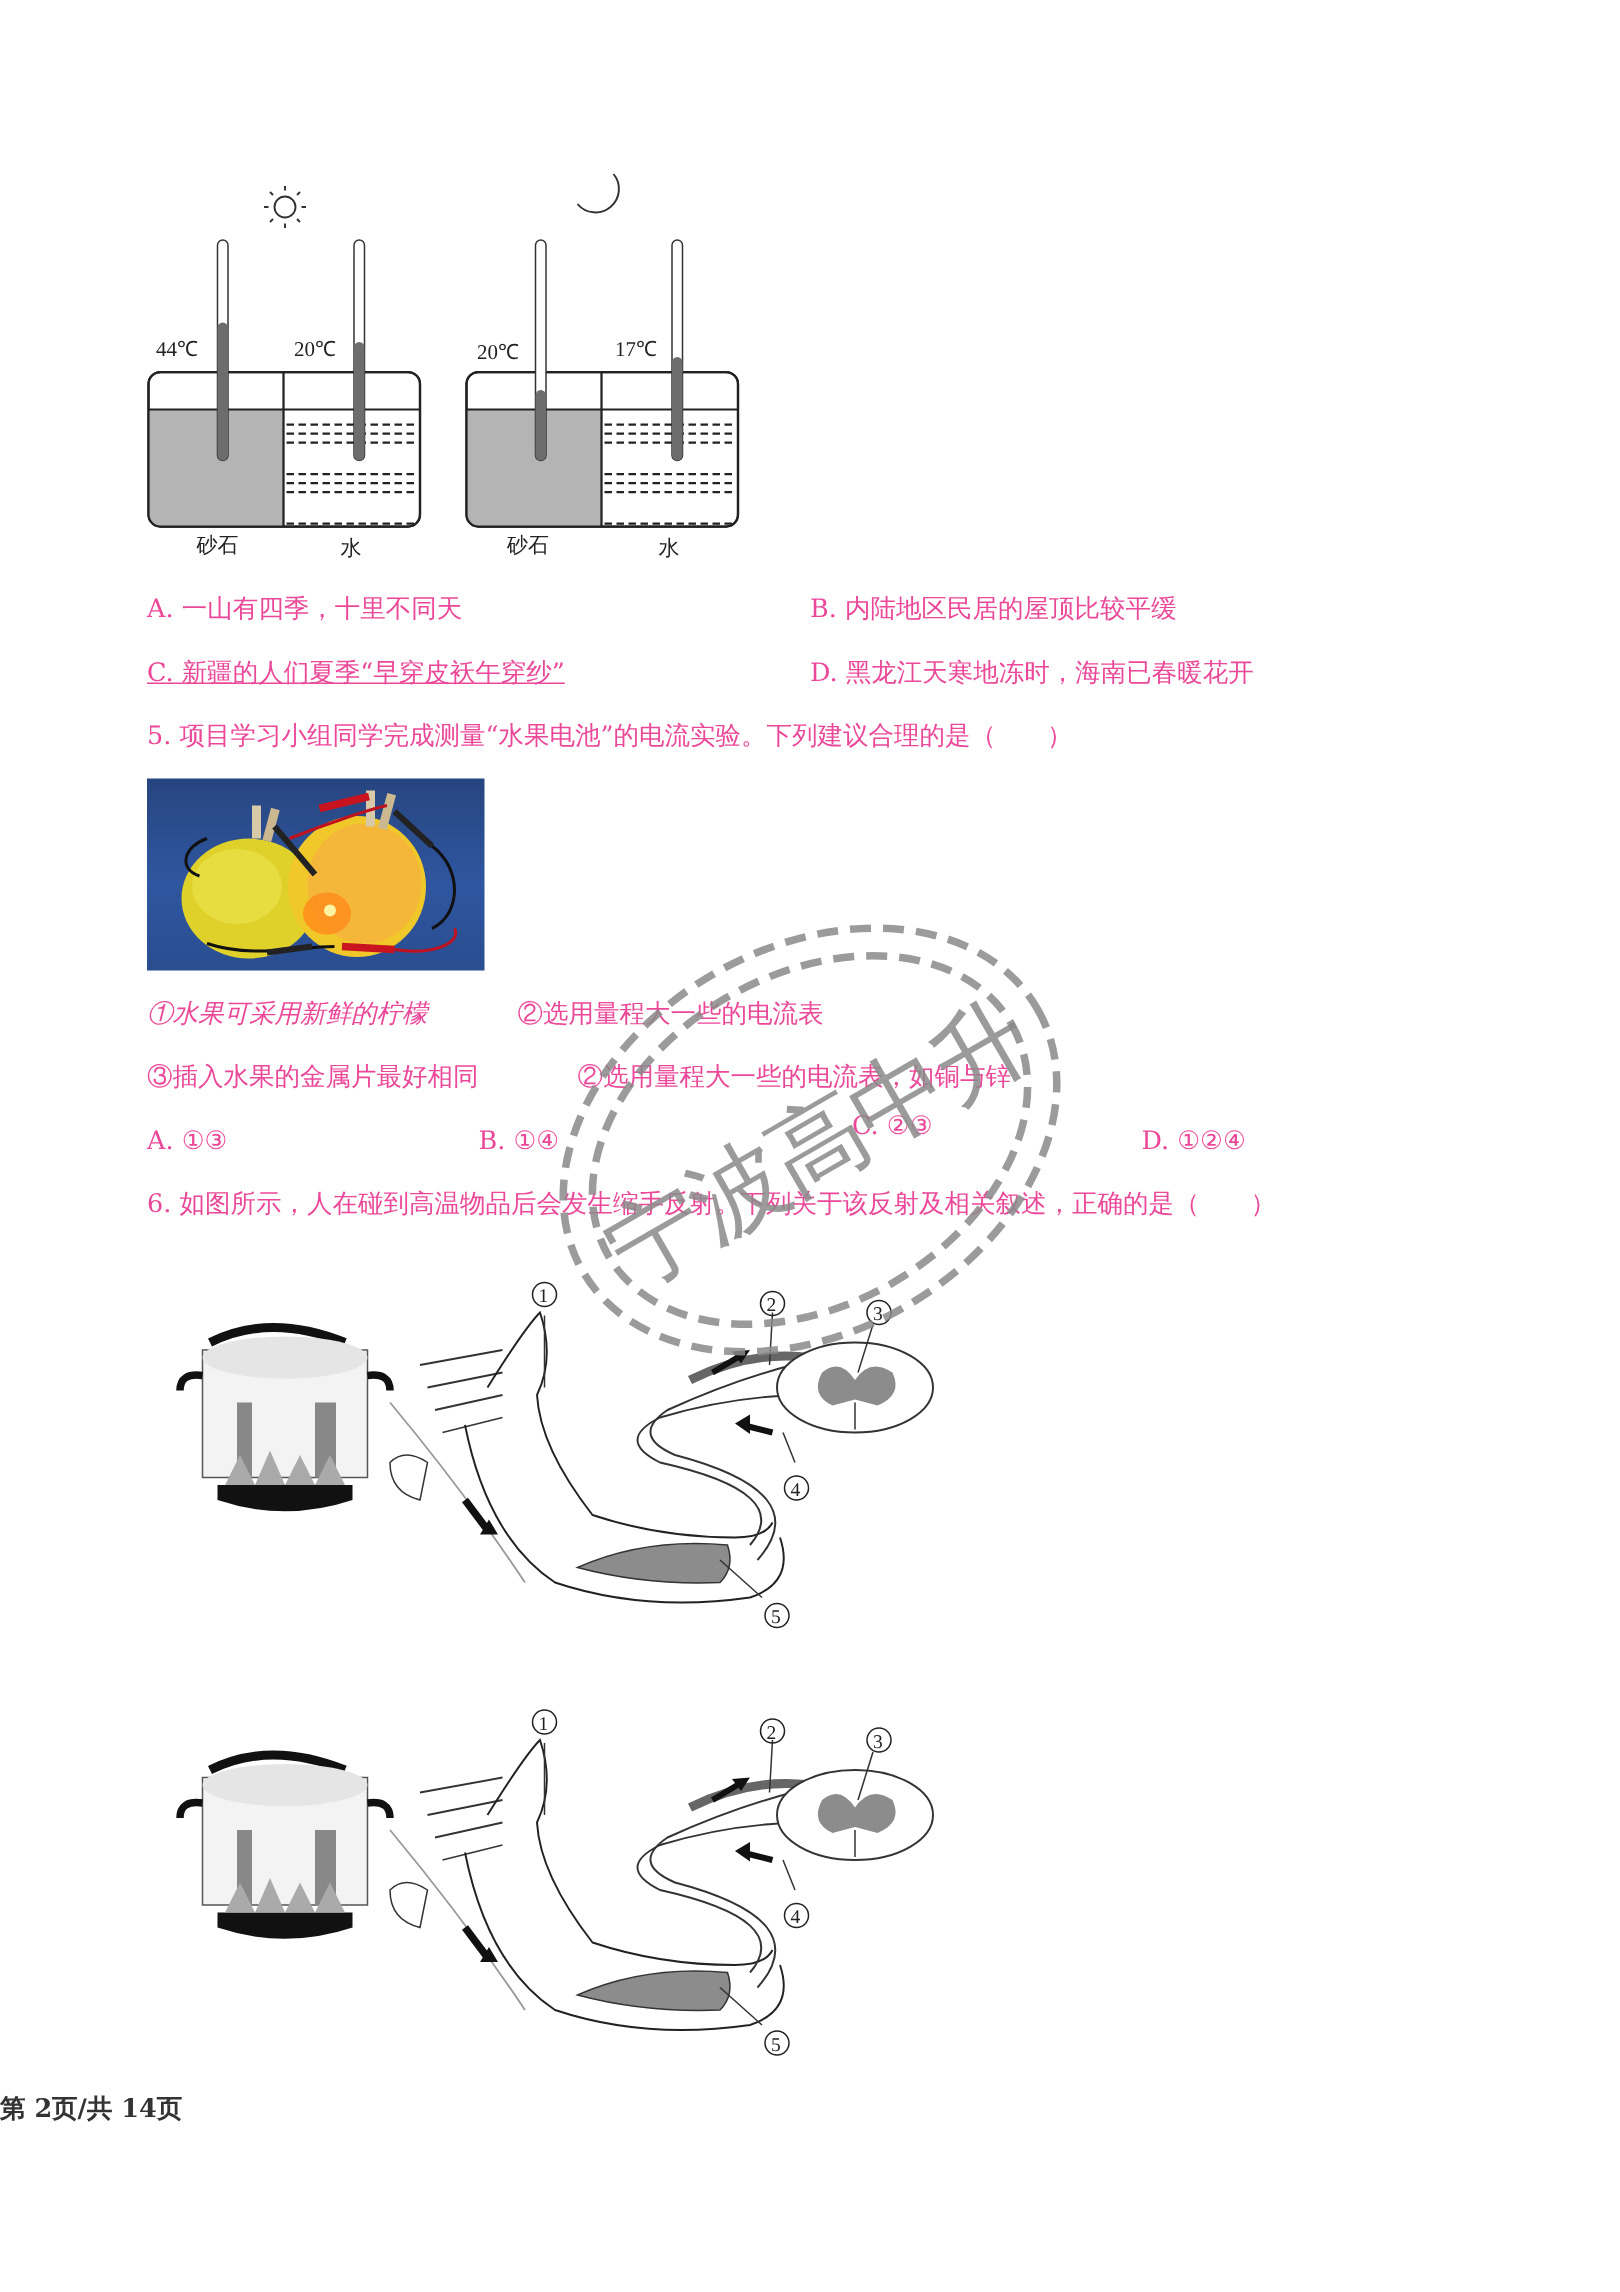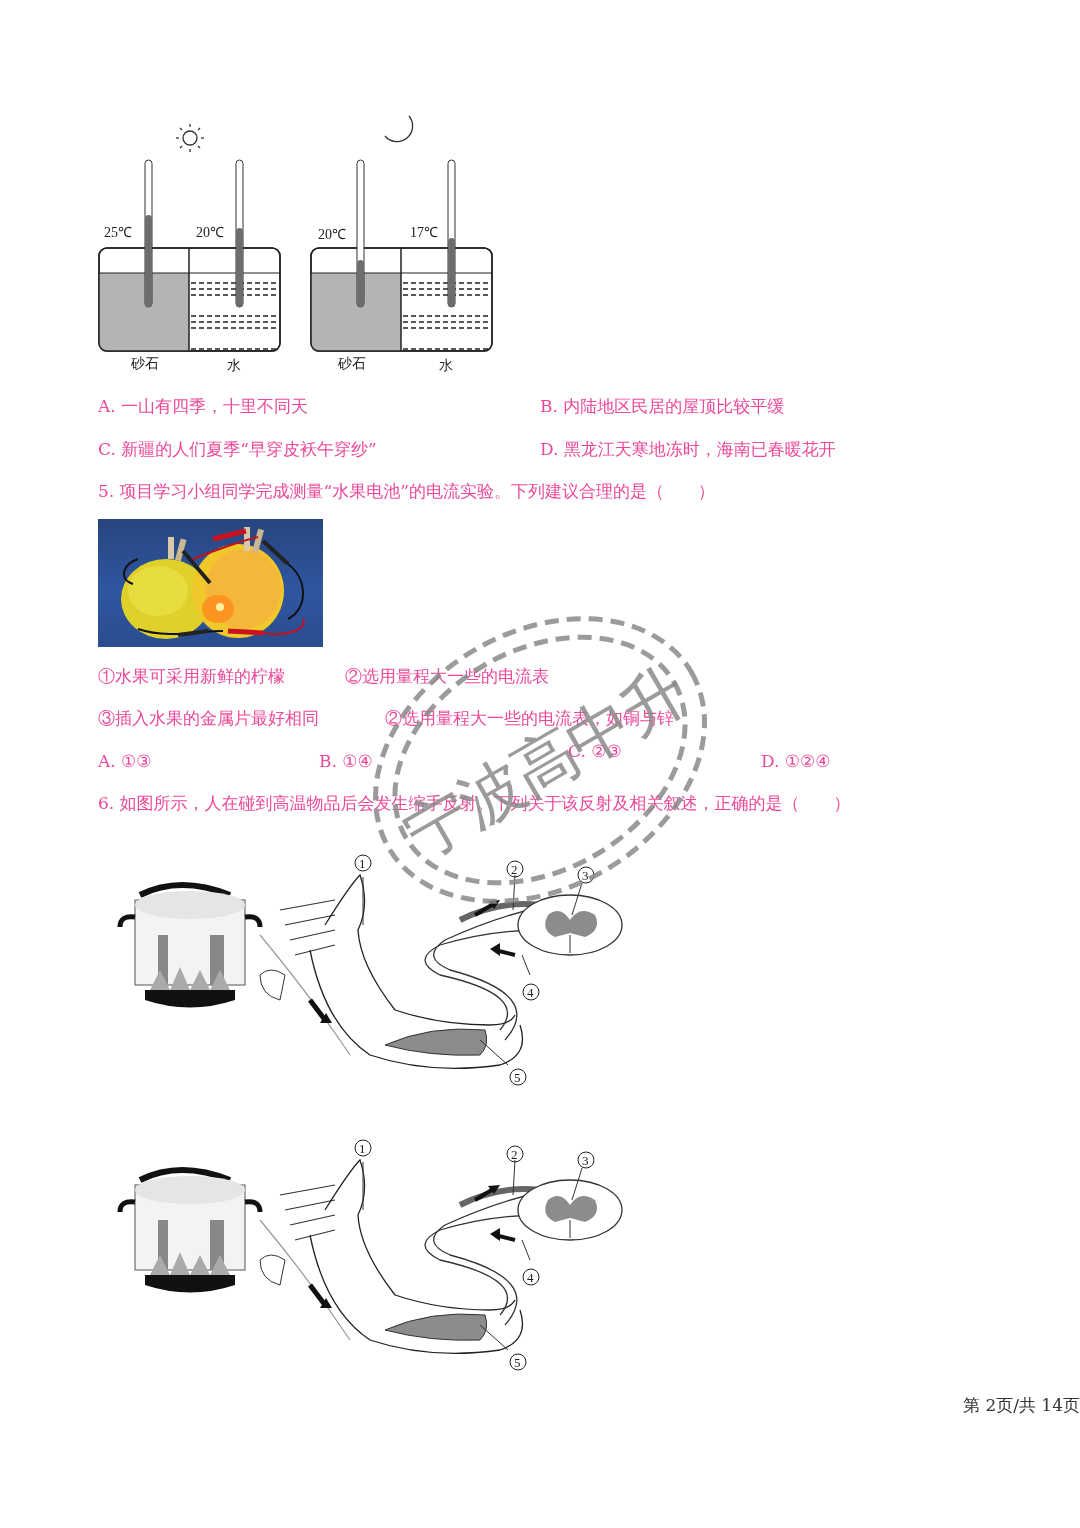--- a/index.html
+++ b/index.html
@@ -1,20 +1,20 @@
 <!DOCTYPE html>
 <html><head>
 <meta charset="utf-8">
 <style>
   html,body{margin:0;padding:0;background:#fff;}
   body{width:1080px;height:1528px;position:relative;overflow:hidden;font-family:"DejaVu Serif","Liberation Serif",serif;color:#222;}
   .abs{position:absolute;}
   .line{position:absolute;font-size:17px;line-height:22px;white-space:nowrap;color:#ec4899;}
   .fig-label{position:absolute;font-size:14px;color:#222;font-family:"Liberation Serif",serif;}
-  .footer{position:absolute;left:0;width:1080px;top:1394px;text-align:right;font-size:17px;color:#333;}
+  .footer{position:absolute;left:0;width:1080px;top:1394px;text-align:left;font-size:17px;color:#333;font-weight:bold;}
   svg text{font-family:"Liberation Serif",serif;}
 </style>
 </head>
 <body>
 
 <div class="abs" style="left:95px;top:110px;width:410px;height:270px;">
   <svg width="410" height="270" viewBox="0 0 410 270">
 
     <g transform="translate(95,28)" stroke="#333" fill="none" stroke-width="1.3">
       <circle r="7"></circle>
@@ -66,33 +66,33 @@
           <line x1="308" y1="218" x2="396" y2="218"></line>
         <line x1="308" y1="239" x2="396" y2="239"></line>
       </g>
       <rect x="216" y="138" width="181" height="103" rx="8" fill="none" stroke="#222" stroke-width="1.5"></rect>
       <rect x="262" y="50" width="7" height="147" rx="3.5" fill="#fff" stroke="#333"></rect>
       <rect x="262" y="150" width="7" height="47" rx="3.5" fill="#6d6d6d"></rect>
       <rect x="353" y="50" width="7" height="147" rx="3.5" fill="#fff" stroke="#333"></rect>
       <rect x="353" y="128" width="7" height="69" rx="3.5" fill="#6d6d6d"></rect>
     </g>
   </svg>
-  <span class="fig-label" style="left:9px;top:112px;">25℃</span>
+  <span class="fig-label" style="left:9px;top:112px;">44℃</span>
   <span class="fig-label" style="left:101px;top:112px;">20℃</span>
   <span class="fig-label" style="left:36px;top:245px;">砂石</span>
   <span class="fig-label" style="left:132px;top:247px;">水</span>
   <span class="fig-label" style="left:223px;top:114px;">20℃</span>
   <span class="fig-label" style="left:315px;top:112px;">17℃</span>
   <span class="fig-label" style="left:243px;top:245px;">砂石</span>
   <span class="fig-label" style="left:344px;top:247px;">水</span>
 </div>
 
 <div class="line" style="left:98px;top:395px;">A. 一山有四季，十里不同天</div>
 <div class="line" style="left:540px;top:395px;">B. 内陆地区民居的屋顶比较平缓</div>
-<div class="line" style="left:98px;top:438px;">C. 新疆的人们夏季“早穿皮袄午穿纱”</div>
+<div class="line" style="left:98px;top:438px;text-decoration:underline;">C. 新疆的人们夏季“早穿皮袄午穿纱”</div>
 <div class="line" style="left:540px;top:438px;">D. 黑龙江天寒地冻时，海南已春暖花开</div>
 
 <div class="line" style="left:98px;top:480px;">5. 项目学习小组同学完成测量“水果电池”的电流实验。下列建议合理的是（　　）</div>
 
 <div class="abs" style="left:98px;top:519px;width:225px;height:128px;overflow:hidden;background:linear-gradient(180deg,#27457f 0%,#2f56a0 55%,#2a4d90 100%);">
   <svg width="225" height="128" viewBox="0 0 225 128">
     <ellipse cx="68" cy="80" rx="45" ry="40" fill="#dfd12a"></ellipse>
     <ellipse cx="60" cy="72" rx="30" ry="25" fill="#ece550" opacity="0.6"></ellipse>
     <ellipse cx="140" cy="72" rx="46" ry="47" fill="#f0c82a"></ellipse>
     <ellipse cx="145" cy="70" rx="38" ry="40" fill="#f5b73a"></ellipse>
@@ -108,21 +108,21 @@
     <path d="M115 20 L148 12" stroke="#c9131f" stroke-width="5"></path>
     <path d="M165 22 L190 45" stroke="#222" stroke-width="4"></path>
     <path d="M190 45 C210 60 210 90 190 100" stroke="#111" stroke-width="2" fill="none"></path>
     <path d="M40 110 C70 120 100 112 125 112" stroke="#111" stroke-width="2" fill="none"></path>
     <path d="M80 116 L110 112" stroke="#222" stroke-width="4"></path>
     <path d="M130 112 L165 114" stroke="#c9131f" stroke-width="5"></path>
     <path d="M165 114 C190 118 210 110 205 100" stroke="#c0121e" stroke-width="2" fill="none"></path>
   </svg>
 </div>
 
-<div class="line" style="left:98px;top:665px;">①水果可采用新鲜的柠檬</div>
+<div class="line" style="left:98px;top:665px;font-style:italic;">①水果可采用新鲜的柠檬</div>
 <div class="line" style="left:345px;top:665px;">②选用量程大一些的电流表</div>
 <div class="line" style="left:98px;top:707px;">③插入水果的金属片最好相同</div>
 <div class="line" style="left:385px;top:707px;">②选用量程大一些的电流表，如铜与锌</div>
 
 <div class="line" style="left:98px;top:750px;">A. ①③</div>
 <div class="line" style="left:319px;top:750px;">B. ①④</div>
 <div class="line" style="left:540px;top:740px;margin-left:28px;">C. ②③</div>
 <div class="line" style="left:761px;top:750px;">D. ①②④</div>
 
 <div class="line" style="left:98px;top:792px;">6. 如图所示，人在碰到高温物品后会发生缩手反射。下列关于该反射及相关叙述，正确的是（　　）</div>

